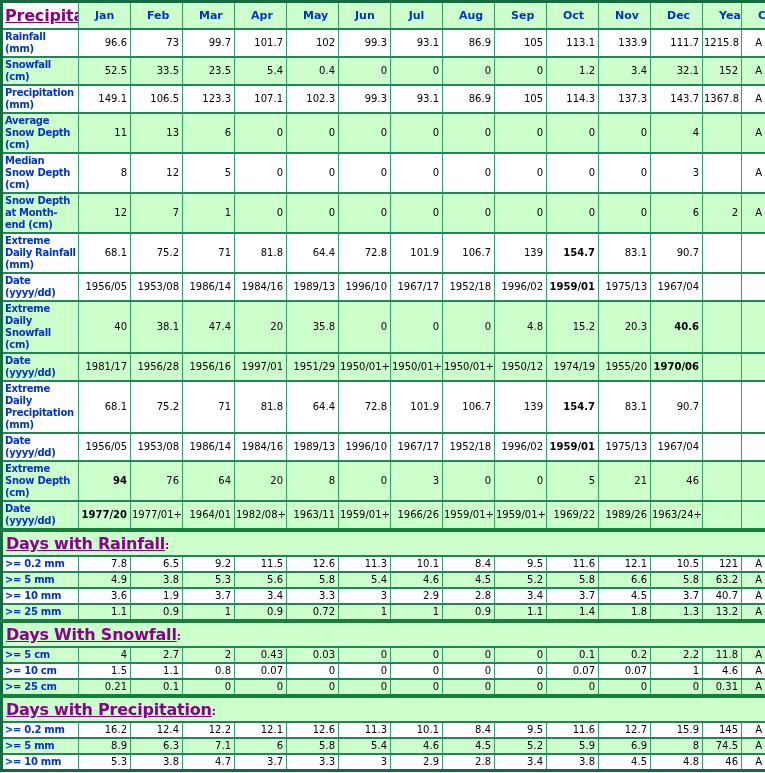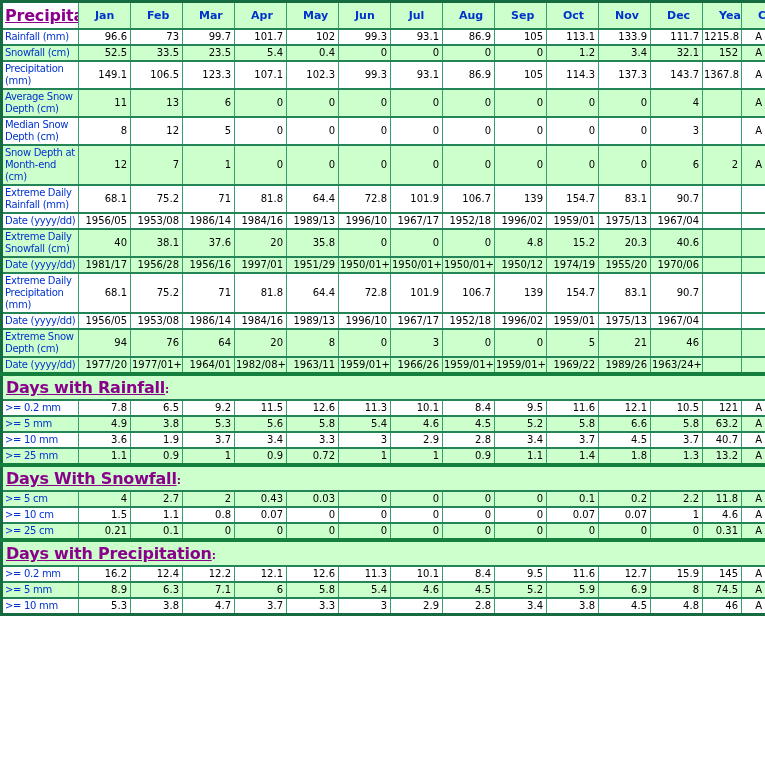--- a/index.html
+++ b/index.html
@@ -17,40 +17,40 @@
     border-bottom:2px solid #238457;
     vertical-align:middle;
     overflow:hidden;
   }
   th.corner { background:#ffffff; text-align:left; padding:3px 2px; }
   th.month {
     background:#ccffcc; color:#0033cc; font-weight:bold;
     font-size:11px; text-align:center; padding:4px 16px; line-height:13px;
   }
   th.lbl {
-    color:#0033cc; font-weight:normal; font-size:10px; letter-spacing:-0.3px;
+    color:#0033cc; font-weight:bold; font-size:10px; letter-spacing:-0.3px;
     text-align:left; padding:1px 2px; line-height:12px; vertical-align:top;
     background:#ffffff;
   }
   td.val {
     color:#000000; font-size:10px; text-align:right;
     padding:1px 3px 1px 1px; line-height:12px; white-space:nowrap;
     background:#ffffff;
   }
   tr.alt th.lbl, tr.alt td.val { background:#ccffcc; }
   tr.section td {
     background:#ccffcc; padding:2px 3px; text-align:left;
     border-top:4px solid #15803d; border-bottom:2px solid #238457;
   }
   a.plink {
     color:#8b008b; font-weight:bold; font-size:16px;
     text-decoration:underline; cursor:pointer; letter-spacing:-0.2px;
   }
   span.colon { color:#8b008b; font-weight:bold; font-size:10.5px; text-decoration:none; }
-  td.b, th.b { font-weight:normal; }
+  td.b, th.b { font-weight:bold; }
 </style>
 </head>
 <body>
 
 <table class="climate">
   <colgroup>
       <col style="width: 77px;">
       <col style="width: 52px;">
       <col style="width: 52px;">
       <col style="width: 52px;">
@@ -221,21 +221,21 @@
         <td class="val b">1959/01</td>
         <td class="val">1975/13</td>
         <td class="val">1967/04</td>
         <td class="val"></td>
         <td class="val"></td>
       </tr>
       <tr class="alt">
         <th class="lbl">Extreme Daily Snowfall (cm)</th>
         <td class="val">40</td>
         <td class="val">38.1</td>
-        <td class="val">37.6</td>
+        <td class="val">47.4</td>
         <td class="val">20</td>
         <td class="val">35.8</td>
         <td class="val">0</td>
         <td class="val">0</td>
         <td class="val">0</td>
         <td class="val">4.8</td>
         <td class="val">15.2</td>
         <td class="val">20.3</td>
         <td class="val b">40.6</td>
         <td class="val"></td>

